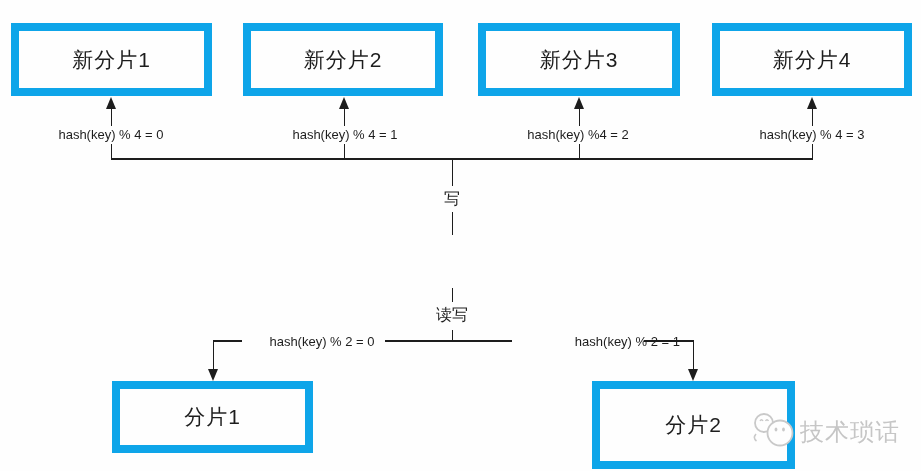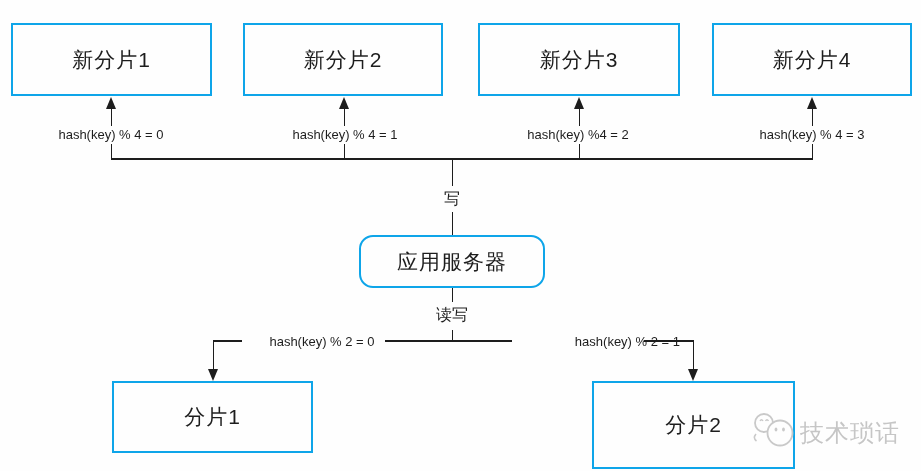--- a/index.html
+++ b/index.html
@@ -6,21 +6,21 @@
   #canvas{
     position:relative;
     width:921px;height:471px;
     background:#fefefe;
     font-family:"Liberation Sans","DejaVu Sans",sans-serif;
     color:#1d1d1d;
     overflow:hidden;
   }
   .box{
     position:absolute;
-    border:2px solid #0ea5e9;
+    border:8px solid #0ea5e9;
     background:#fefefe;
     display:flex;align-items:center;justify-content:center;
     font-size:21px;
     letter-spacing:1px;
     box-sizing:border-box;
   }
   .rounded{border-radius:14px;}
   .hline{position:absolute;height:1.5px;background:#1d1d1d;}
   .vline{position:absolute;width:1.5px;background:#1d1d1d;}
   .arrow-up{
@@ -47,21 +47,20 @@
     position:absolute;
     font-size:16px;
     text-align:center;
     white-space:nowrap;
     line-height:18px;
   }
   .watermark{
     position:absolute;
     display:flex;align-items:center;
     color:#c6c6c6;
-    font-family:Liberation Mono, monospace;
   }
   .watermark-text{
     font-size:24px;
     letter-spacing:1px;
     text-shadow:1px 1px 0 #ffffff;
     white-space:nowrap;
   }
 </style>
 </head>
 <body>
@@ -99,23 +98,20 @@
   <div class="vline" style="left:343.5px;top:144px;height:15px;"></div>
   <div class="vline" style="left:578.5px;top:144px;height:15px;"></div>
   <div class="vline" style="left:811.5px;top:144px;height:15px;"></div>
 
   <div class="hline" style="left:110.5px;top:158px;width:702px;"></div>
 
   <div class="vline" style="left:451.5px;top:159px;height:27px;"></div>
   <div class="flow-label" style="left:422px;top:190px;width:60px;">写</div>
   <div class="vline" style="left:451.5px;top:212px;height:23px;"></div>
 
-  <div class="box rounded" style="left:359px;top:235px;width:186px;height:53px;">
-    <span>应用服务器</span>
-  </div>
 
   <div class="vline" style="left:451.5px;top:288px;height:14px;"></div>
   <div class="flow-label" style="left:422px;top:306px;width:60px;">读写</div>
   <div class="vline" style="left:451.5px;top:330px;height:11px;"></div>
 
   <div class="hline" style="left:212.5px;top:340px;width:50px;"></div>
   <div class="hash-label" style="left:242px;top:333px;width:160px;">hash(key) % 2 = 0</div>
   <div class="hline" style="left:385px;top:340px;width:67px;"></div>
   <div class="hline" style="left:452px;top:340px;width:60px;"></div>
   <div class="hash-label" style="left:520px;top:333px;width:160px;text-align:right;">hash(key) % 2 = 1</div>

